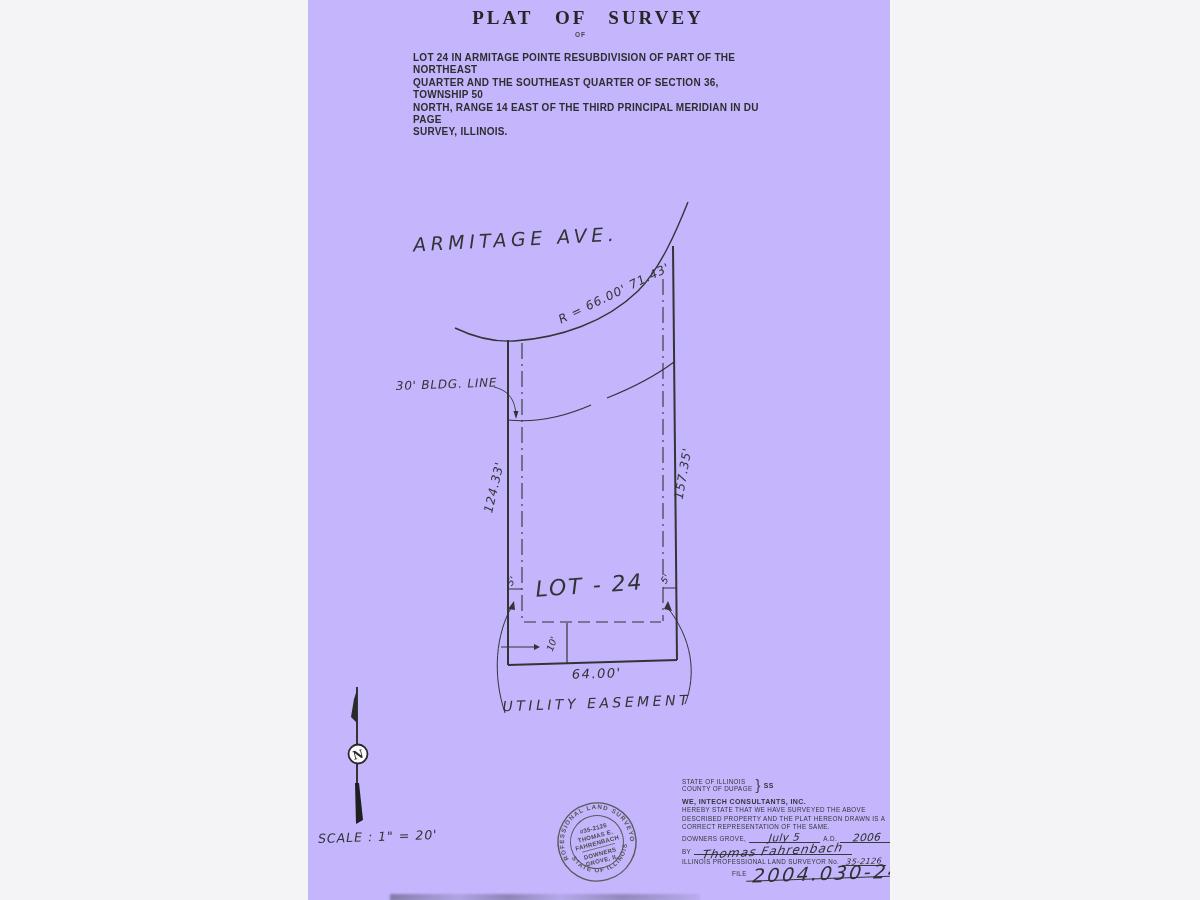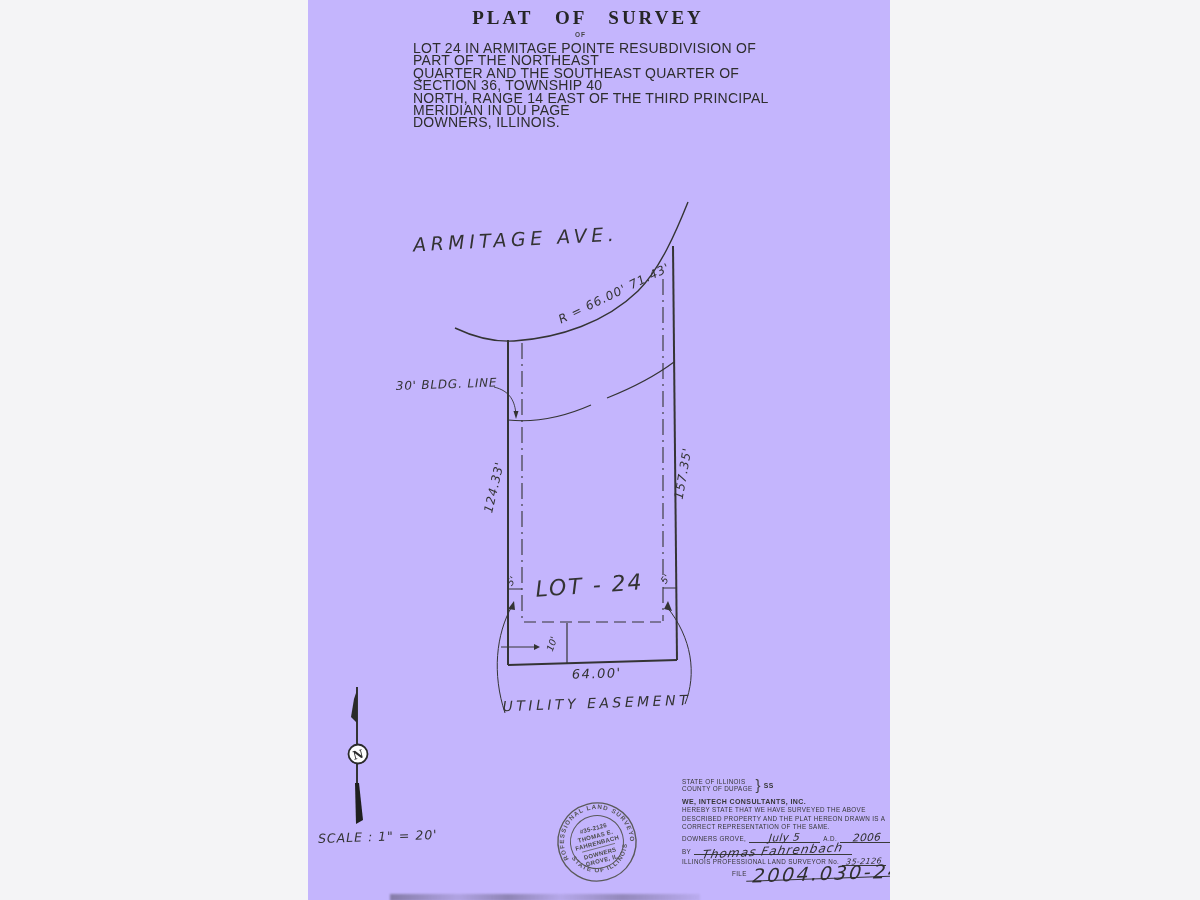--- a/index.html
+++ b/index.html
@@ -19,23 +19,23 @@
     position:absolute;top:7px;left:0;width:560px;text-align:center;
     font-family:"Liberation Serif","DejaVu Serif",serif;
     font-weight:bold;font-size:19px;letter-spacing:3px;word-spacing:14px;
     color:#262626;
   }
   .subtitle{
     position:absolute;top:31px;left:0;width:545px;text-align:center;
     font-size:6.5px;letter-spacing:1px;color:#444;font-weight:bold;
   }
   .legal{
-    position:absolute;top:42px;left:105px;width:356px;
-    font-size:14px;line-height:12.4px;letter-spacing:0.25px;
-    color:#2e2e2e;font-weight:400;
+    position:absolute;top:52px;left:105px;width:356px;
+    font-size:10px;line-height:12.4px;letter-spacing:0.25px;
+    color:#2e2e2e;font-weight:700;
   }
   
   svg.plat{position:absolute;left:0;top:0;}
   .ink{stroke:#343434;fill:none;}
   .hw{font-family:"DejaVu Sans",sans-serif;font-style:italic;fill:#333;}
   .dim{font-size:12px;letter-spacing:1px;}
   .seal-arc{font-size:6.2px;letter-spacing:1.1px;fill:#555;font-weight:bold;}
   .seal-in{font-size:6px;letter-spacing:0.3px;fill:#4c4c4c;text-anchor:middle;font-weight:bold;}
   
   .cert{
@@ -71,23 +71,23 @@
 </head>
 <body>
 
 <div class="page">
 
   <div class="title">PLAT  OF  SURVEY</div>
   <div class="subtitle">OF</div>
 
   <div class="legal">
     <div>LOT 24 IN ARMITAGE POINTE RESUBDIVISION OF PART OF THE NORTHEAST</div>
-    <div>QUARTER AND THE SOUTHEAST QUARTER OF SECTION 36, TOWNSHIP 40</div>
+    <div>QUARTER AND THE SOUTHEAST QUARTER OF SECTION 36, TOWNSHIP 50</div>
     <div>NORTH, RANGE 14 EAST OF THE THIRD PRINCIPAL MERIDIAN IN DU PAGE</div>
-    <div>DOWNERS, ILLINOIS.</div>
+    <div>SURVEY, ILLINOIS.</div>
   </div>
 
   <svg class="plat" width="582" height="900" viewBox="0 0 582 900">
 
     <path class="ink" d="M 147 328 C 168 338 188 342 206 341 C 252 338 298 322 330 291 C 352 269 368 232 380 202" stroke-width="1.4"></path>
 
     <path class="ink" d="M 200 340 L 200 665" stroke-width="2"></path>
     <path class="ink" d="M 365 246 L 369 660" stroke-width="2"></path>
     <path class="ink" d="M 200 665 L 369 660" stroke-width="2"></path>
 

